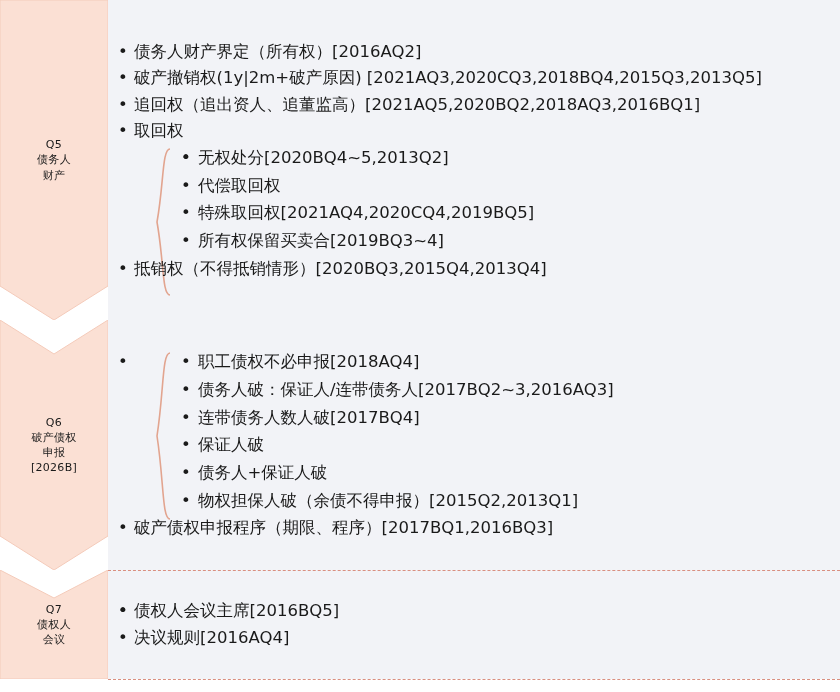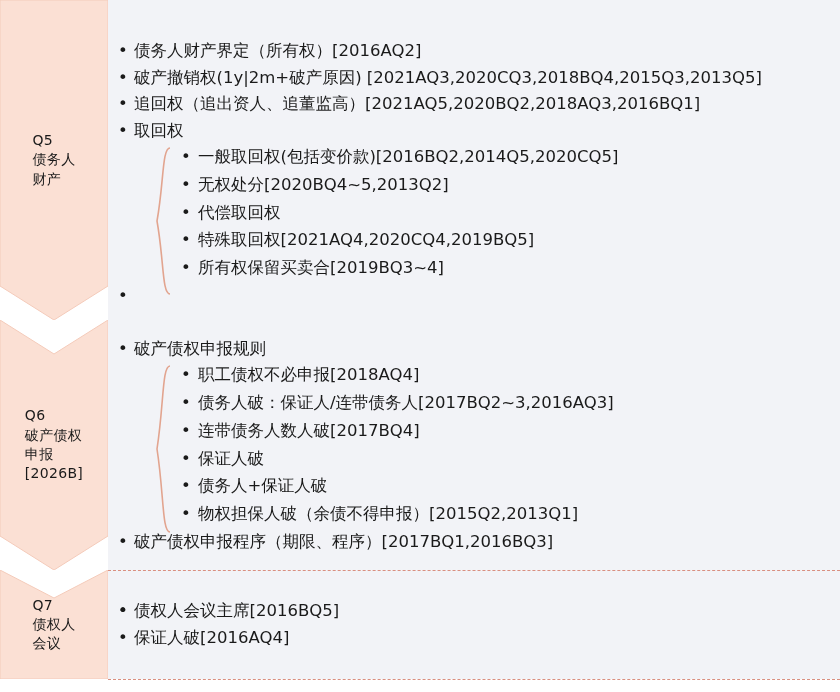--- a/index.html
+++ b/index.html
@@ -37,21 +37,22 @@
   .chevron {
     position: absolute;
     left: 0;
     top: 0;
     width: 108px;
     height: 100%;
   }
   .label-text {
     position: relative;
     z-index: 2;
-    font-size: 14px;
+    text-align: center;
+    font-size: 11px;
     line-height: 1.38;
     color: #1a1a1a;
     letter-spacing: 0.3px;
   }
   
   .content-col {
     flex: 1 1 auto;
     background: #f2f3f7;
     box-sizing: border-box;
     padding: 6px 8px 6px 6px;
@@ -161,21 +162,20 @@
         <li class="item">
           <span class="bullet">•</span>
           <span>取回权</span>
           <div class="subgroup">
             <svg class="brace" viewBox="0 0 18 150" preserveAspectRatio="none">
               <path d="M16,2 C8,2 10,36 3,75 C10,114 8,148 16,148" fill="none" stroke="#e2a48f" stroke-width="1.6"></path>
             </svg>
             <ul class="lvl2">
               <li class="item">
                 <span class="bullet">•</span>
-                <span>一般取回权(包括变价款)[2016BQ2,2014Q5,2020CQ5]</span>
               </li>
               <li class="item">
                 <span class="bullet">•</span>
                 <span>无权处分[2020BQ4~5,2013Q2]</span>
               </li>
               <li class="item">
                 <span class="bullet">•</span>
                 <span>代偿取回权</span>
               </li>
               <li class="item">
@@ -184,20 +184,21 @@
               </li>
               <li class="item">
                 <span class="bullet">•</span>
                 <span>所有权保留买卖合</span><span>[2019BQ3~4]</span>
               </li>
             </ul>
           </div>
         </li>
         <li class="item">
           <span class="bullet">•</span>
+          <span>抵销权（不得抵销情形）[2020BQ3,2015Q4,2013Q4]</span>
         </li>
       </ul>
     </div>
   </div>
 
   <div class="section" id="sec-q6">
     <div class="label-col">
       <svg class="chevron" viewBox="0 0 108 250" preserveAspectRatio="none">
         <polygon points="0,0 54,34 108,0 108,216 54,250 0,216" fill="#fbe0d4" stroke="#f4cbba" stroke-width="1"></polygon>
       </svg>
@@ -205,21 +206,20 @@
         <div>Q6</div>
         <div>破产债权</div>
         <div>申报</div>
         <div>[2026B]</div>
       </div>
     </div>
     <div class="content-col">
       <ul class="lvl1">
         <li class="item">
           <span class="bullet">•</span>
-          <span>破产债权申报规则</span>
           <div class="subgroup">
             <svg class="brace" viewBox="0 0 18 170" preserveAspectRatio="none">
               <path d="M16,2 C8,2 10,40 3,85 C10,130 8,168 16,168" fill="none" stroke="#e2a48f" stroke-width="1.6"></path>
             </svg>
             <ul class="lvl2">
               <li class="item">
                 <span class="bullet">•</span>
                 <span>职工债权不必申报[2018AQ4]</span>
               </li>
               <li class="item">
@@ -268,21 +268,21 @@
       <ul class="lvl1">
         <li class="item">
           <span class="bullet">•</span>
         </li>
         <li class="item">
           <span class="bullet">•</span>
           <span>债权人会议主席[2016BQ5]</span>
         </li>
         <li class="item">
           <span class="bullet">•</span>
-          <span>保证人破[2016AQ4]</span>
+          <span>决议规则[2016AQ4]</span>
         </li>
       </ul>
     </div>
   </div>
 
   <div class="dashed-sep" id="sep1"></div>
   <div class="dashed-sep" id="sep2"></div>
 
 </div>
 

